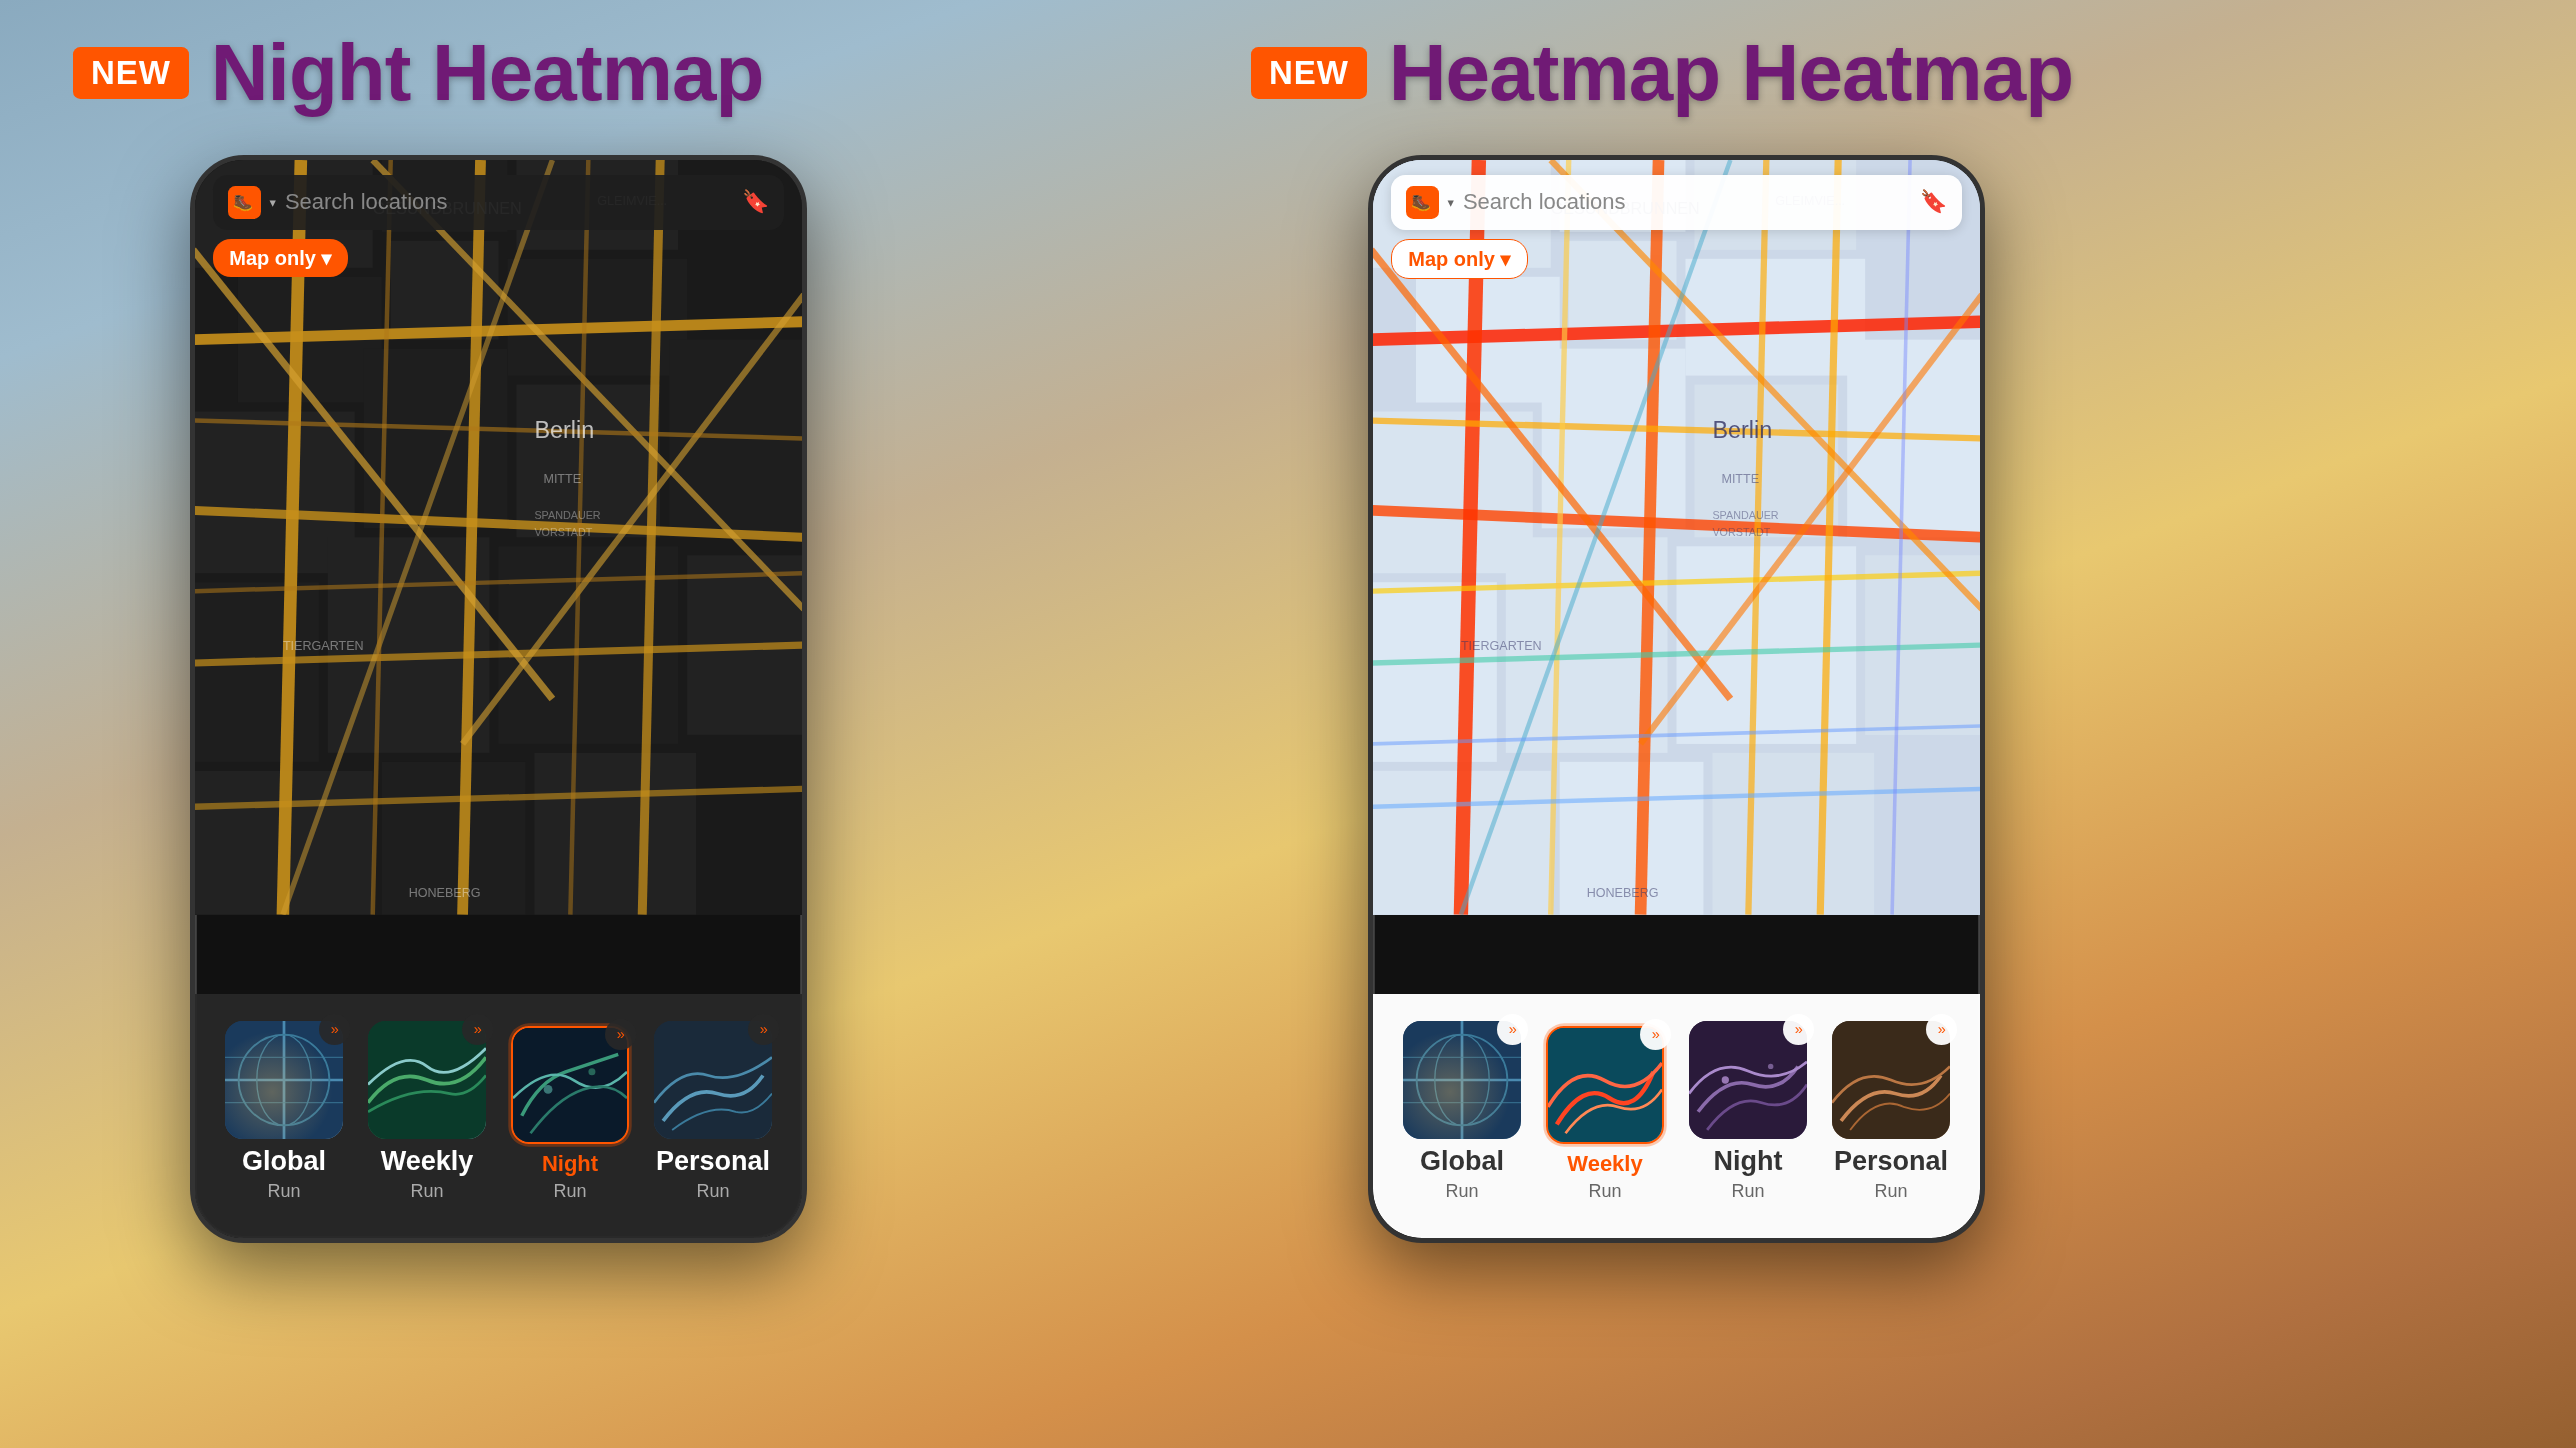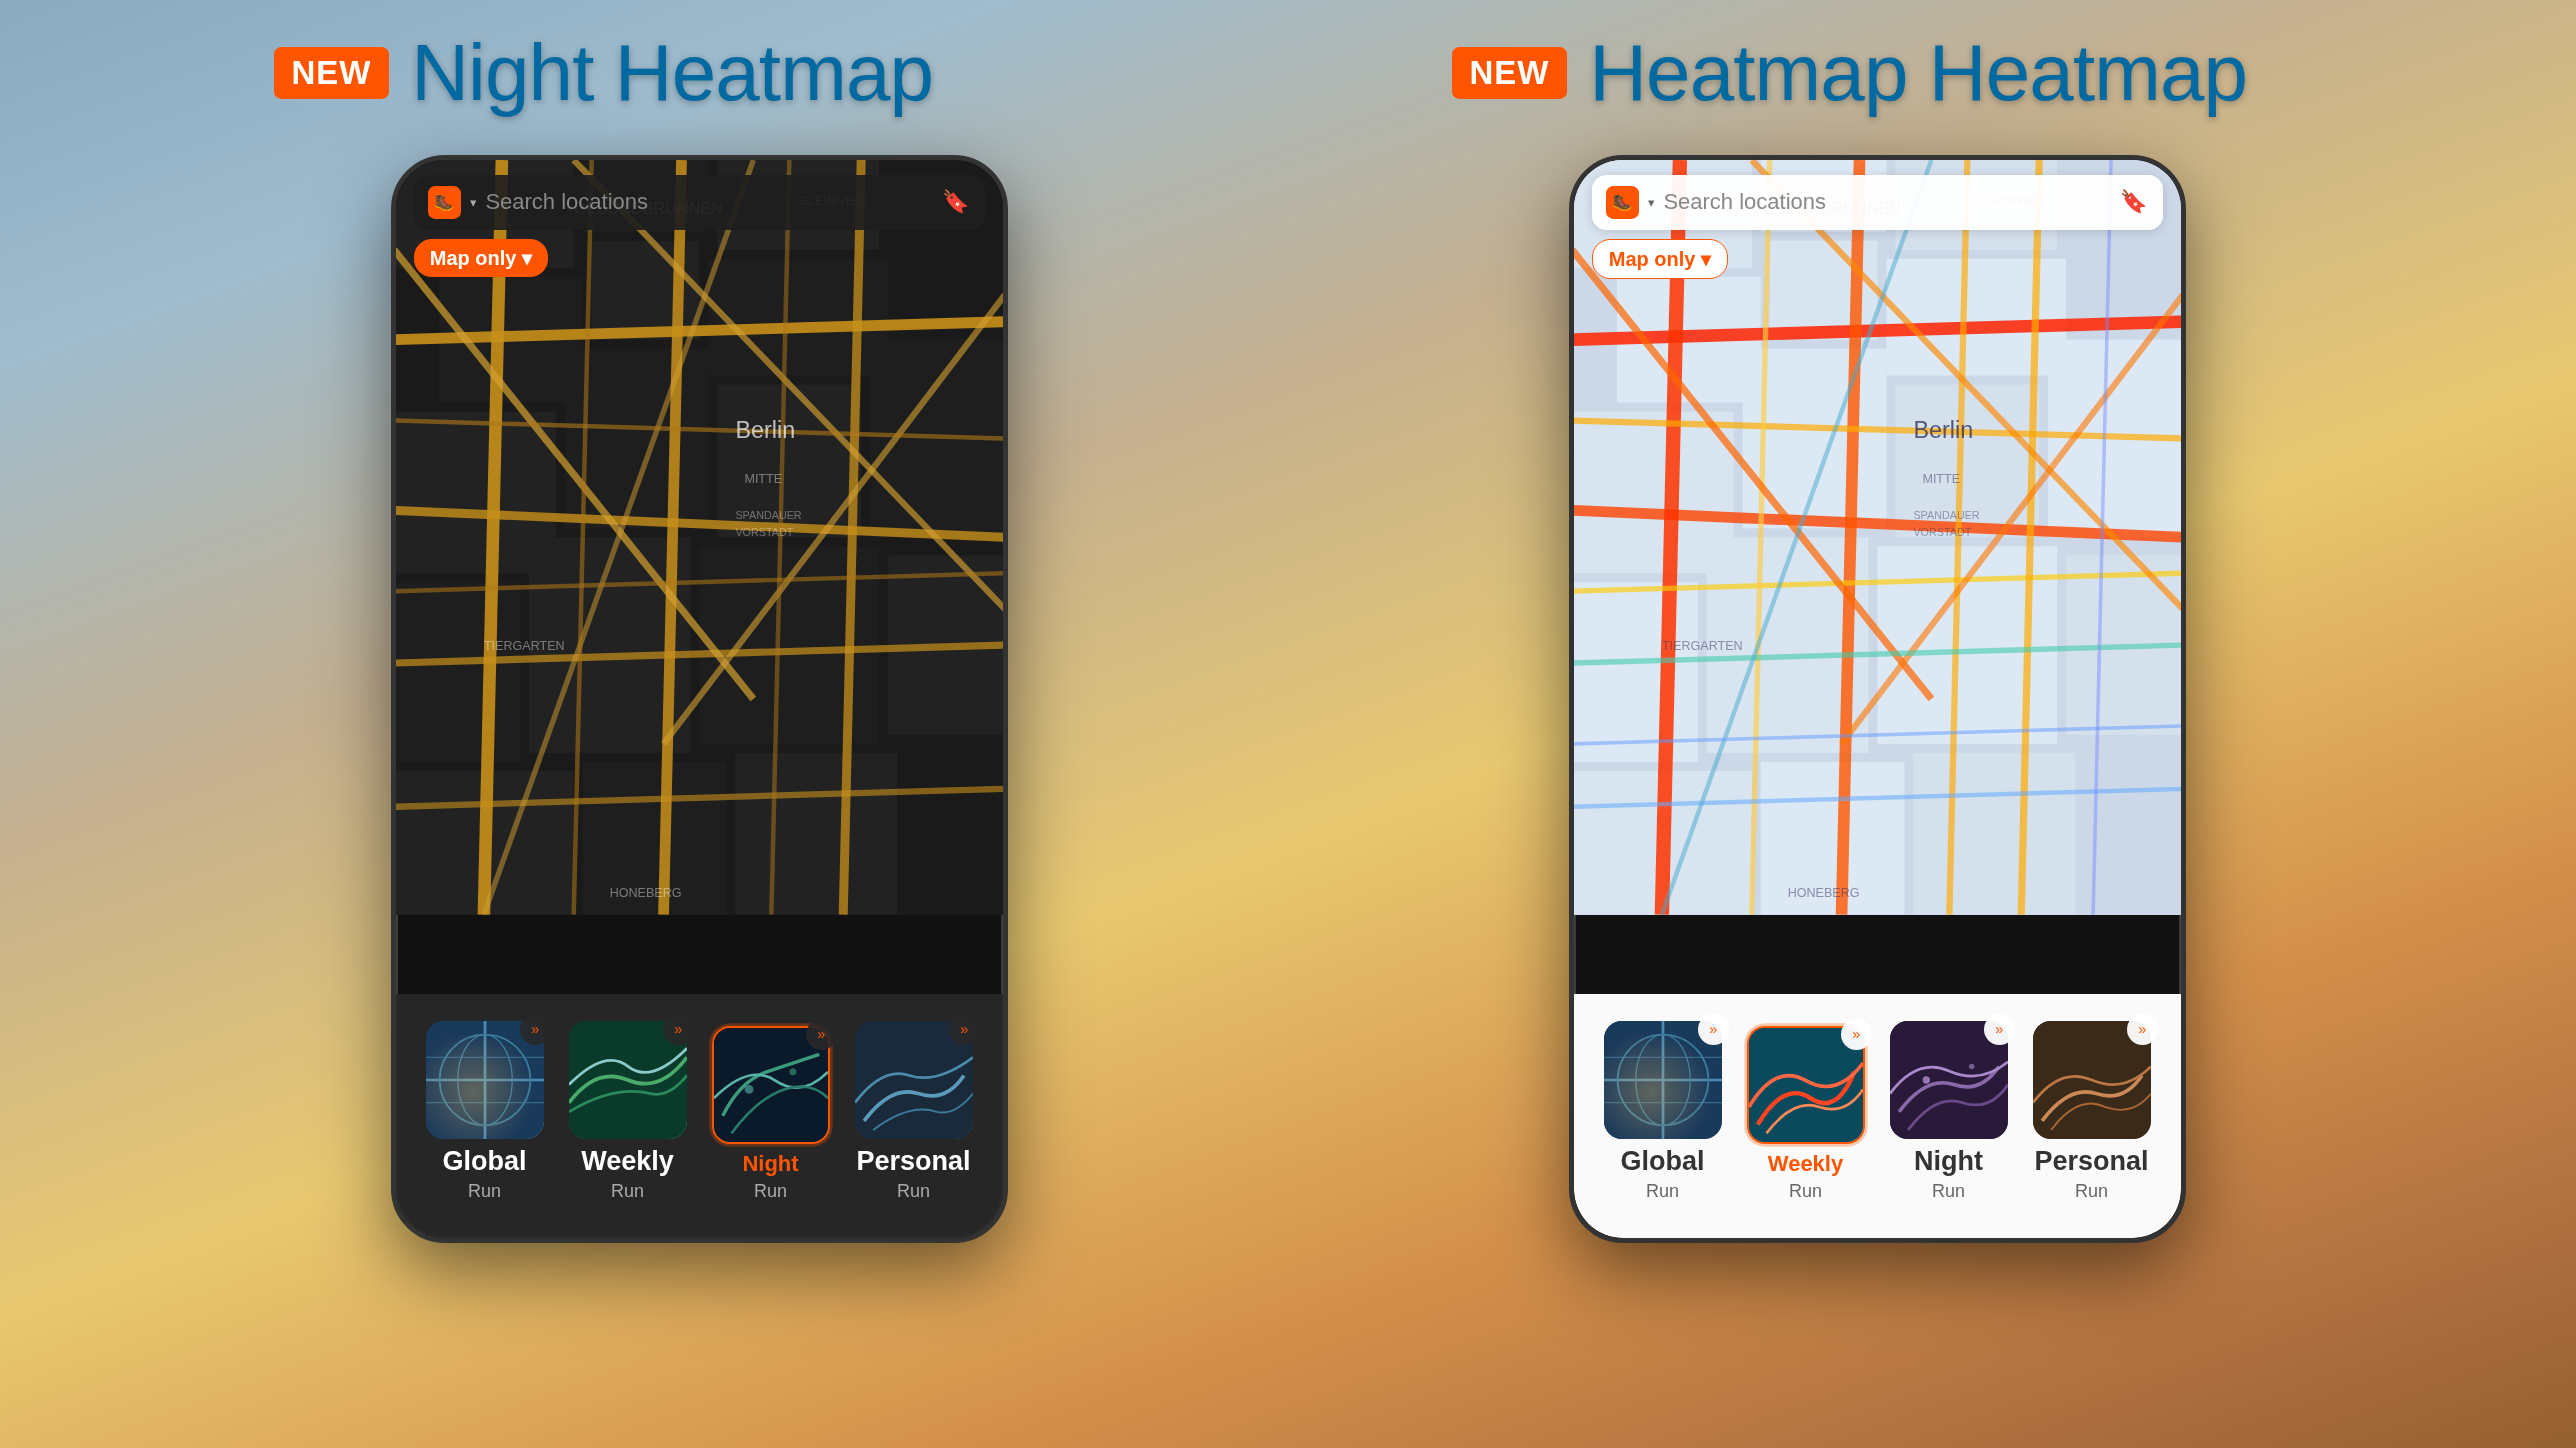--- a/index.html
+++ b/index.html
@@ -18,21 +18,20 @@
       inset: 0;
       background: linear-gradient(160deg, #8aaabf 0%, #9fbcce 15%, #c4b090 35%, #e8c870 55%, #d4904a 75%, #b07040 90%, #956030 100%);
       z-index: 0;
     }
 
     .content {
       position: absolute;
       inset: 0;
       display: flex;
       align-items: flex-start;
-      justify-content: center;
       gap: 181px;
       padding-top: 27px;
       z-index: 1;
     }
 
     
     .section {
       display: flex;
       flex-direction: column;
       align-items: center;
@@ -54,22 +53,22 @@
       color: white;
       font-size: 33px;
       font-weight: 800;
       padding: 7.3px 18px;
       border-radius: 7.3px;
       letter-spacing: 0.9px;
     }
 
     .section-title {
       font-size: 80px;
-      font-weight: 400;
-      color: #0369a1;
+      font-weight: 700;
+      color: #701a75;
       text-shadow: 0 1.8px 7.3px rgba(0,0,0,0.3);
       letter-spacing: -0.9px;
     }
 
     
     .phone-wrapper {
       position: relative;
       width: 707px;
       display: flex;
       flex-direction: column;

